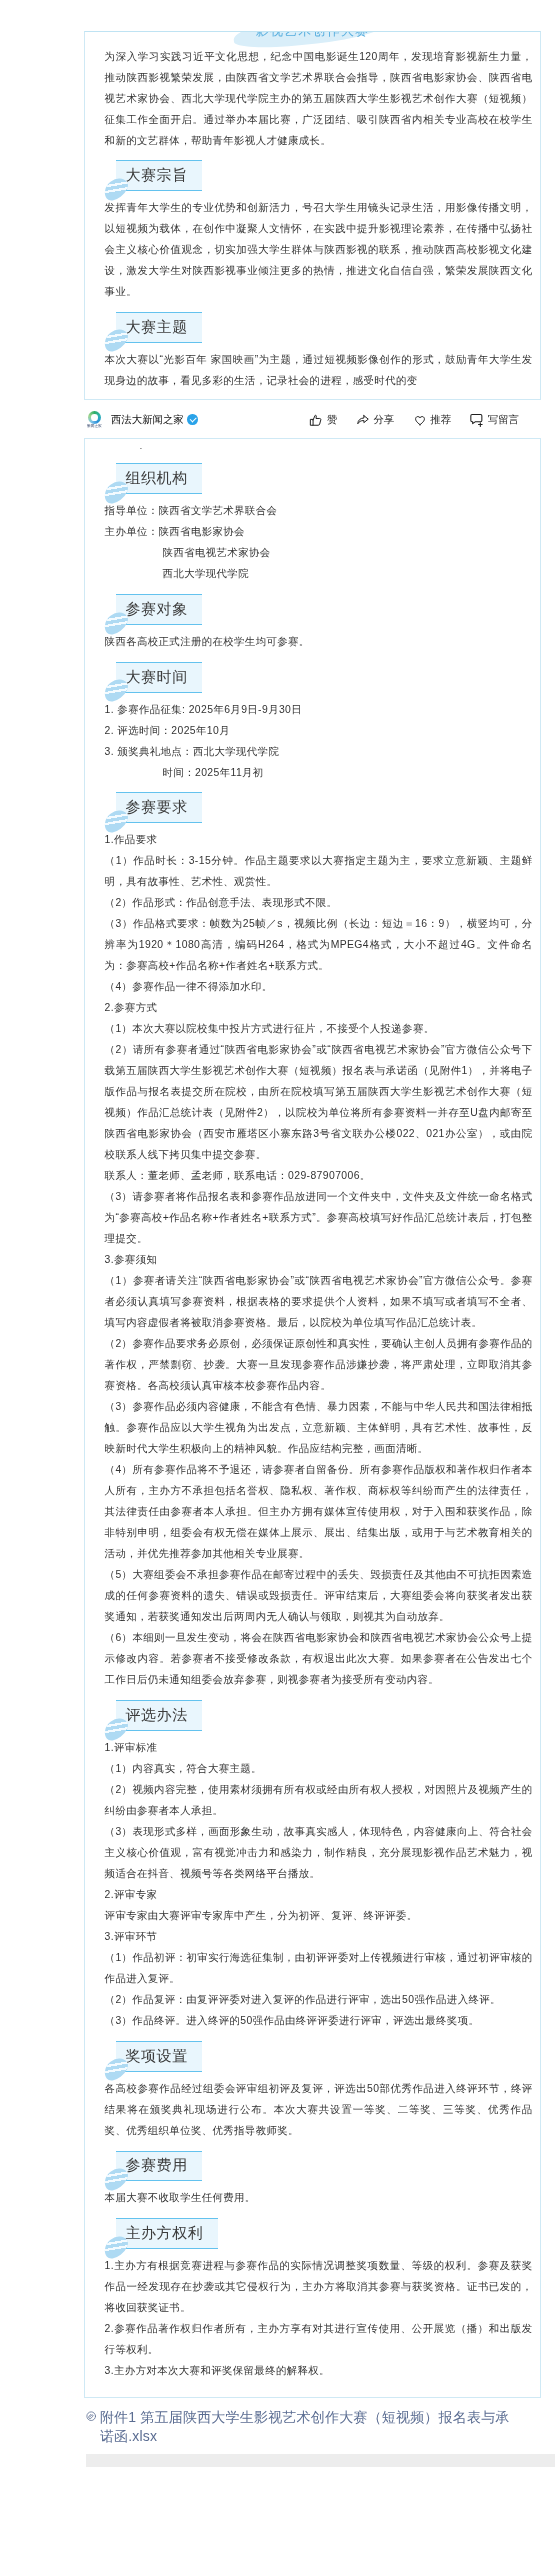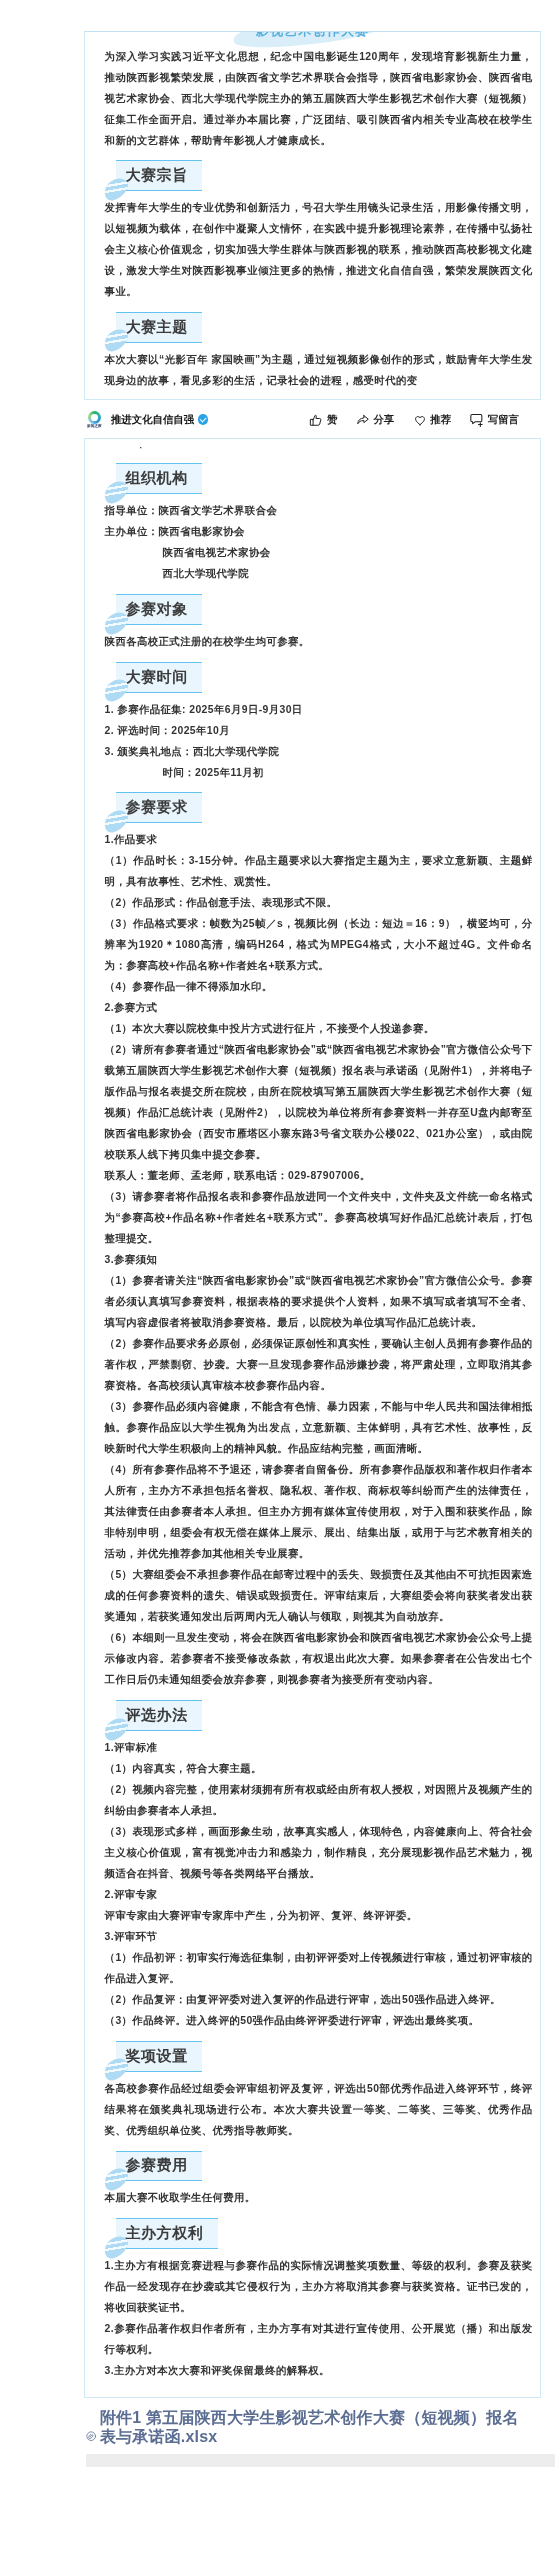--- a/index.html
+++ b/index.html
@@ -1,17 +1,17 @@
 <!DOCTYPE html>
 <html style="font-size:9.8px"><head>
 <meta charset="utf-8">
 <style>
   html,body{margin:0;padding:0;background:#ffffff;}
   body{width:556px;min-height:2576px;font-family:"Liberation Sans","DejaVu Sans",sans-serif;color:#333;overflow-x:hidden;}
-  .column{margin-left:84px;width:435px;font-weight:bold;}
+  .column{margin-left:84px;width:435px;}
   .card{box-sizing:border-box;width:457px;border:0.6px solid #cfe9f5;background:#fff;}
   .card-body{padding:0 7.4px 0 19.6px;}
   
   .card1{position:relative;height:369px;overflow:hidden;margin-top:31px;border-top:0.6px solid #bfe3f3;}
   .banner{position:absolute;top:-16.5px;left:50%;transform:translateX(-50%);background:#fff;padding:0 11px;z-index:3;}
   .banner-inner{position:relative;display:inline-block;padding:6.1px 16px;}
   .banner-inner::before{content:"";position:absolute;inset:1.2px -3.7px 2.5px -6.1px;background:#d9eef9;border-radius:46% 54% 52% 48%/62% 55% 58% 42%;transform:rotate(-6deg);z-index:0;}
   .banner-inner::after{content:"";position:absolute;top:-2.5px;left:18.4px;width:92px;height:13.5px;background:#dcf0fa;border-radius:50%;transform:rotate(-10deg);z-index:0;}
   .banner-text{position:relative;z-index:1;font-size:13px;letter-spacing:1.2px;color:#57aede;}
   
@@ -34,21 +34,21 @@
   .badge{display:inline-block;margin-left:3.7px;width:10.4px;height:10.4px;border-radius:50%;background:#2aa3e9;position:relative;vertical-align:-1.8px;}
   .badge::after{content:"";position:absolute;left:2.5px;top:2.5px;width:4.9px;height:2.5px;border-left:1.2px solid #fff;border-bottom:1.2px solid #fff;transform:rotate(-45deg);}
   .actions{margin-left:auto;display:flex;align-items:center;gap:18.4px;}
   .action{display:flex;align-items:center;gap:3.7px;cursor:pointer;}
   .action svg{display:block;}
   .action-label{font-size:10.4px;color:#1f1f1f;}
   
   .card2{margin-top:4.9px;padding-bottom:16px;}
   
   .attachments{margin:9.8px 0 0 1.8px;}
-  .attachment{display:flex;align-items:flex-end;gap:3.7px;font-size:16px;line-height:19px;color:#5b6d92;cursor:pointer;letter-spacing:0.2px;margin-top:8px;}
+  .attachment{display:flex;align-items:flex-start;gap:3.7px;font-size:14px;line-height:19px;color:#5b6d92;cursor:pointer;letter-spacing:0.2px;margin-top:8px;}
   .attachment svg{flex:0 0 auto;}
   
   .footer-strip{margin-top:8.6px;margin-left:86px;width:470px;height:13px;background:#ededed;}
 </style>
 </head>
 <body>
 
 <div class="column">
 
   <div class="card card1">
@@ -61,21 +61,21 @@
       <p class="para intro">为深入学习实践习近平文化思想，纪念中国电影诞生120周年，发现培育影视新生力量，推动陕西影视繁荣发展，由陕西省文学艺术界联合会指导，陕西省电影家协会、陕西省电视艺术家协会、西北大学现代学院主办的第五届陕西大学生影视艺术创作大赛（短视频）征集工作全面开启。通过举办本届比赛，广泛团结、吸引陕西省内相关专业高校在校学生和新的文艺群体，帮助青年影视人才健康成长。</p>
       <div><div class="sec-head"><span class="leaf"></span><span class="sec-head-text">大赛宗旨</span></div><p class="para">发挥青年大学生的专业优势和创新活力，号召大学生用镜头记录生活，用影像传播文明，以短视频为载体，在创作中凝聚人文情怀，在实践中提升影视理论素养，在传播中弘扬社会主义核心价值观念，切实加强大学生群体与陕西影视的联系，推动陕西高校影视文化建设，激发大学生对陕西影视事业倾注更多的热情，推进文化自信自强，繁荣发展陕西文化事业。</p><div class="sec-head"><span class="leaf"></span><span class="sec-head-text">大赛主题</span></div><p class="para">本次大赛以“光影百年 家国映画”为主题，通过短视频影像创作的形式，鼓励青年大学生发现身边的故事，看见多彩的生活，记录社会的进程，感受时代的变</p></div>
     </div>
   </div>
 
   <div class="author-row">
     <div class="avatar">
       <span class="avatar-logo"></span>
       <span class="avatar-caption">新闻之家</span>
     </div>
-    <span class="account-name">推进文化自信自强</span>
+    <span class="account-name">西法大新闻之家</span>
     <span class="badge"></span>
 
     <div class="actions">
       <div class="action">
         <span>
           <svg width="14" height="14" viewBox="0 0 24 24" fill="none" stroke="#1f1f1f" stroke-width="1.7" stroke-linecap="round" stroke-linejoin="round">
             <path d="M3 11h4v10H3z"></path>
             <path d="M7 12l3.2-7.4c.5-1.2 2.3-.8 2.3.6L12 9.4h6.4c1.4 0 2.2 1 1.8 2.4l-1.9 7.1c-.3 1.2-1.1 2.1-2.6 2.1H7"></path>
           </svg>
         </span>

